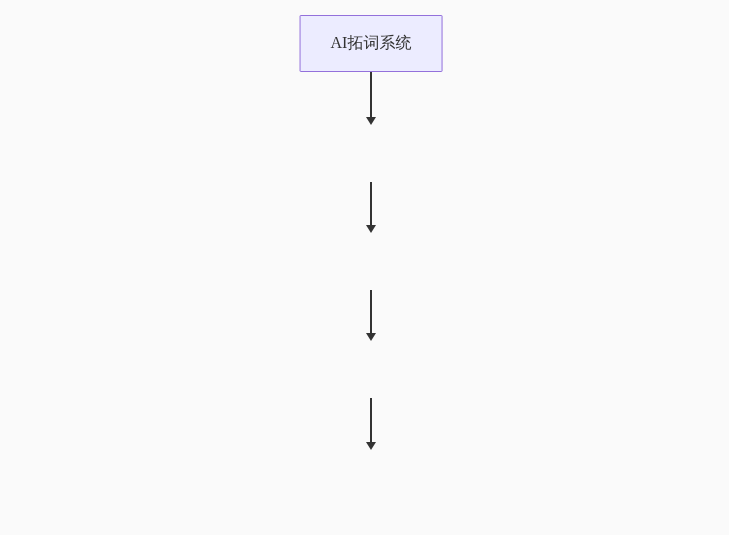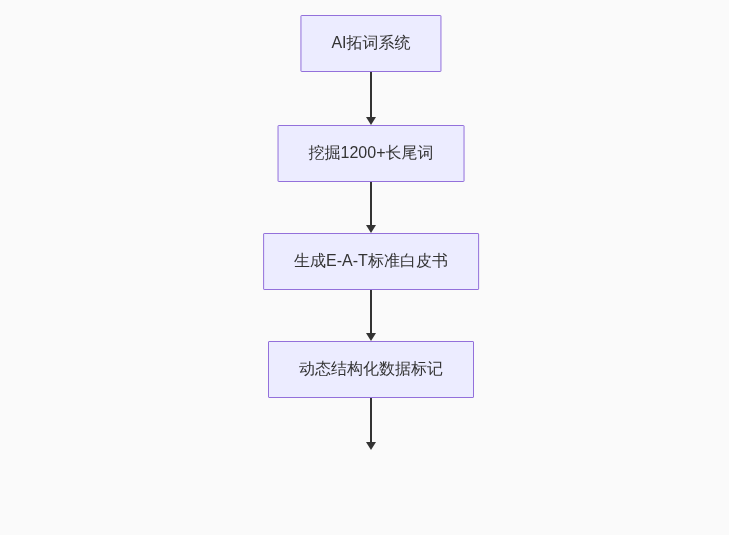--- a/index.html
+++ b/index.html
@@ -15,20 +15,21 @@
     width: 729px;
     height: 535px;
     background: var(--background);
     font-family: "Liberation Sans", sans-serif;
     overflow: hidden;
   }
   .canvas {
     position: relative;
     width: 729px;
     height: 424px;
+    font-family: Liberation Serif, serif;
   }
   .node {
     position: absolute;
     left: 371px;
     transform: translateX(-50%);
     height: 57px;
     display: flex;
     align-items: center;
     justify-content: center;
     padding: 0 30px;
@@ -68,41 +69,32 @@
 
   <div class="node" style="top:15px">
     <span>AI拓词系统</span>
   </div>
 
   <div class="arrow" style="top:72px;height:53px">
     <div class="shaft"></div>
     <div class="head"></div>
   </div>
 
-  <div class="node" style="top:125px">
-    <span>挖掘1200+长尾词</span>
-  </div>
 
   <div class="arrow" style="top:182px;height:51px">
     <div class="shaft"></div>
     <div class="head"></div>
   </div>
 
-  <div class="node" style="top:233px">
-    <span>生成E-A-T标准白皮书</span>
-  </div>
 
   <div class="arrow" style="top:290px;height:51px">
     <div class="shaft"></div>
     <div class="head"></div>
   </div>
 
-  <div class="node" style="top:341px">
-    <span>动态结构化数据标记</span>
-  </div>
 
   <div class="arrow" style="top:398px;height:52px">
     <div class="shaft"></div>
     <div class="head"></div>
   </div>
 
 
 </div>
 
 </body></html>

